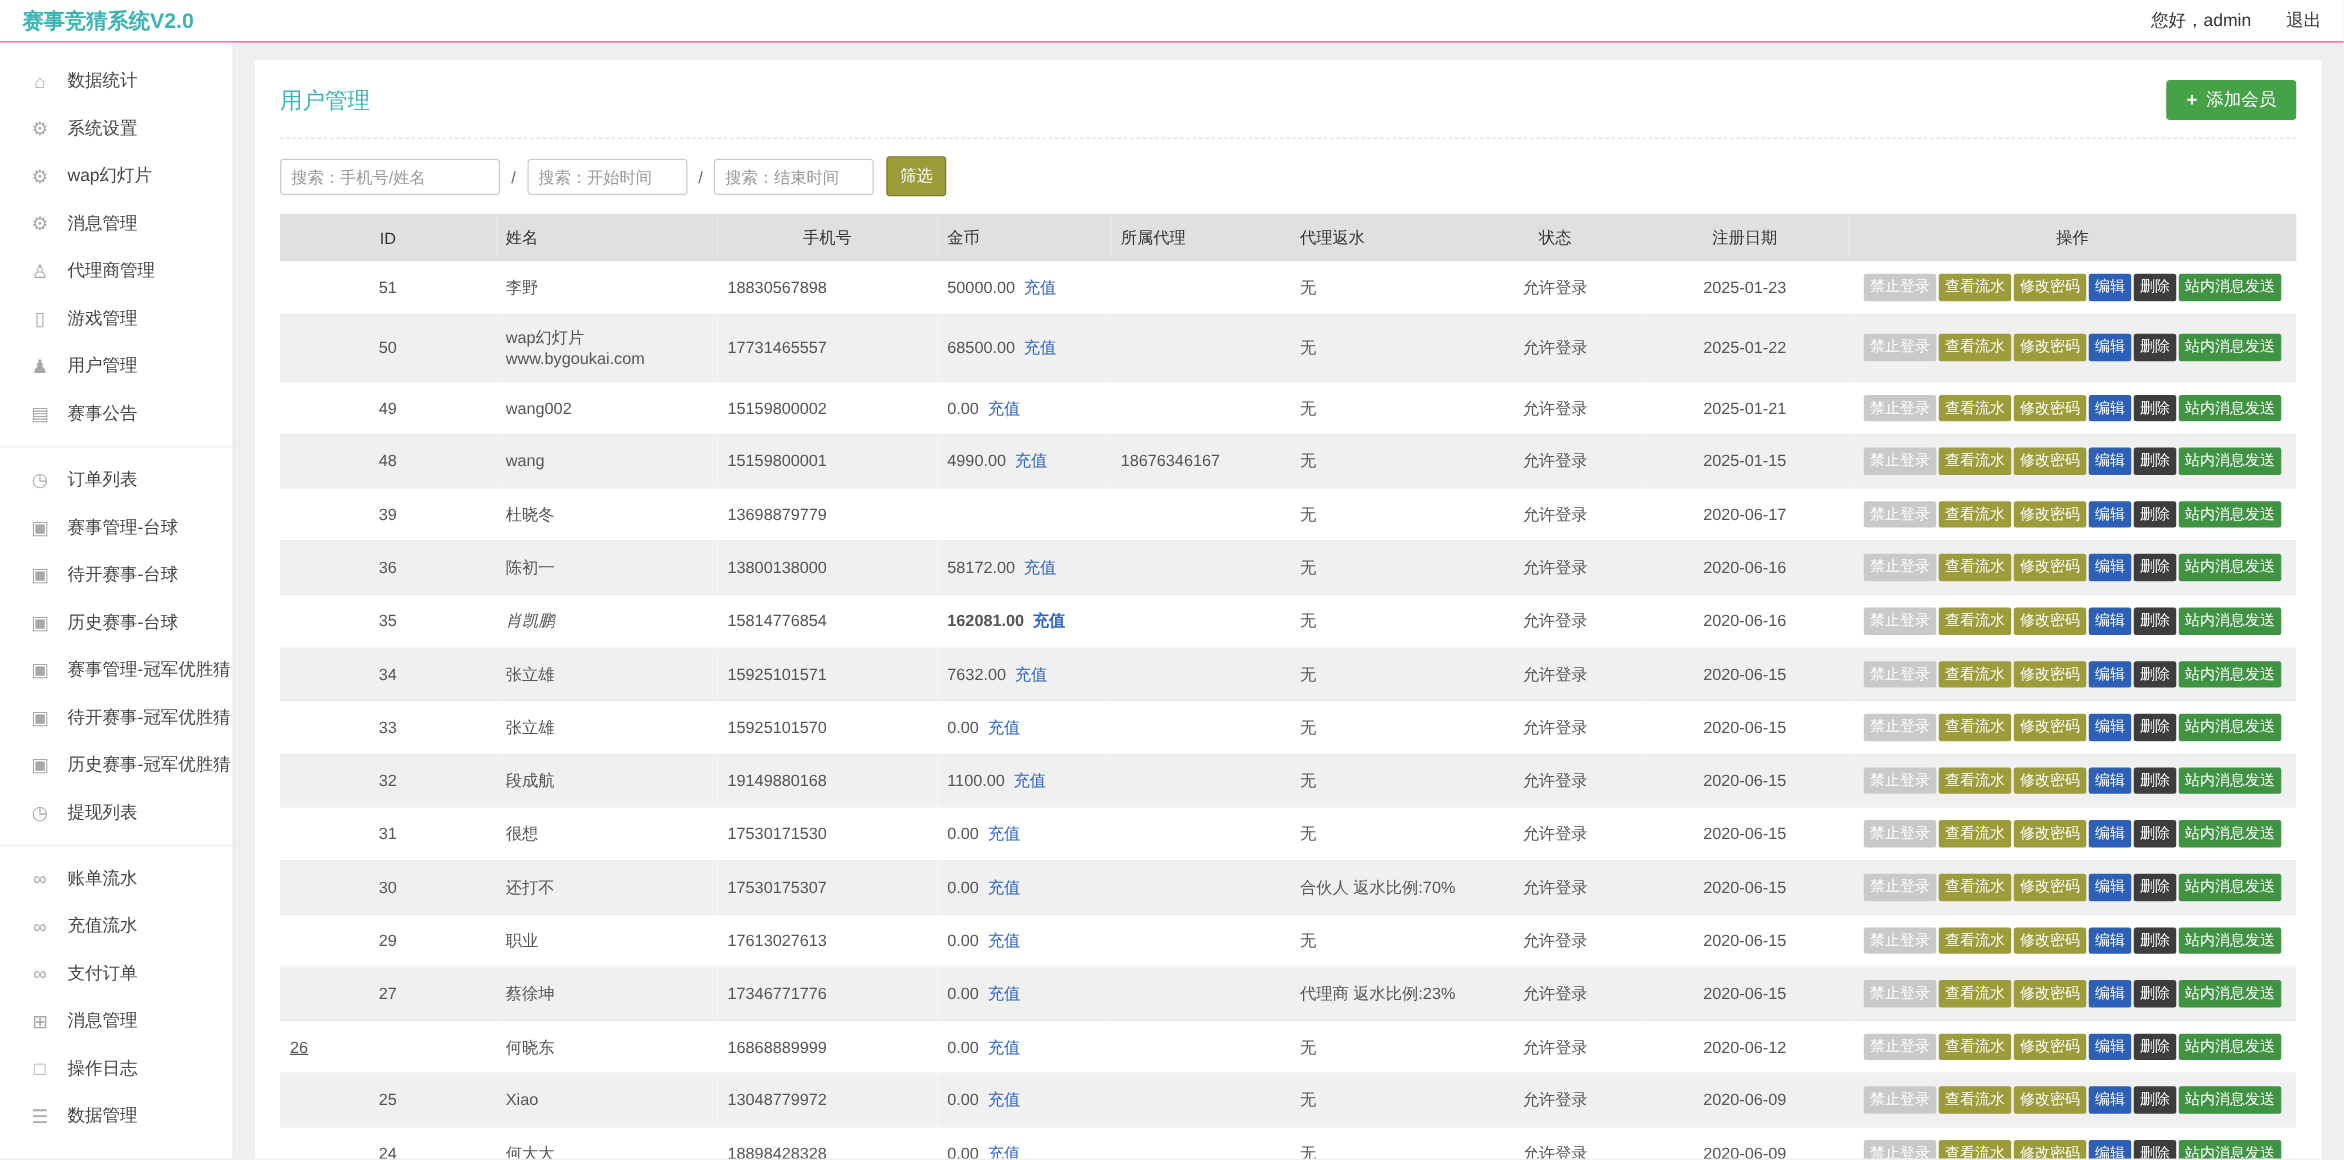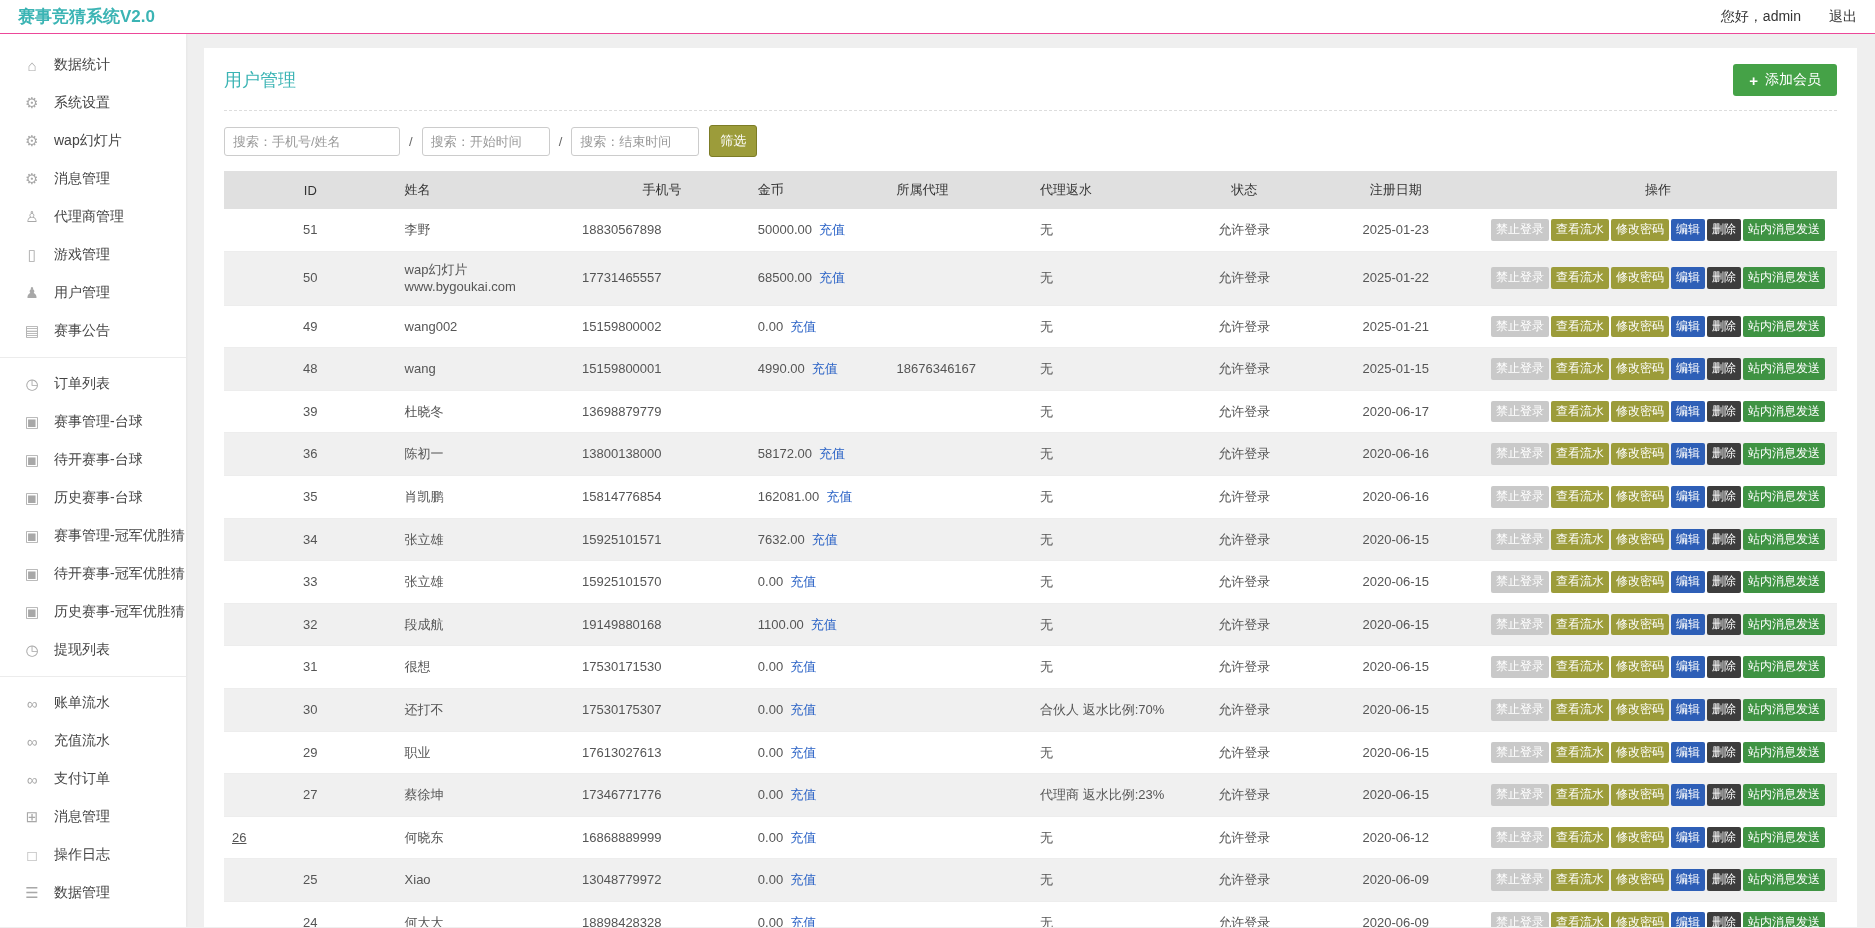--- a/index.html
+++ b/index.html
@@ -296,23 +296,23 @@
               <td data-name="phone-cell" style="text-align: left;">13800138000</td>
               <td data-name="coins-cell" style="text-align: left;"><span data-name="coins-value">58172.00</span><a class="recharge" data-name="recharge-link">充值</a></td>
               <td data-name="agent-cell" style="text-align: left;"></td>
               <td data-name="rebate-cell" style="text-align: left;">无</td>
               <td data-name="status-cell" style="text-align: center;">允许登录</td>
               <td data-name="date-cell" style="text-align: center;">2020-06-16</td>
               <td data-name="actions-cell" class="actions" style="text-align: center;"><button class="abtn" data-name="ban-login-button" style="background: rgb(201, 201, 201);">禁止登录</button><button class="abtn" data-name="view-flow-button" style="background: rgb(156, 156, 58);">查看流水</button><button class="abtn" data-name="change-password-button" style="background: rgb(156, 156, 58);">修改密码</button><button class="abtn" data-name="edit-button" style="background: rgb(46, 95, 183);">编辑</button><button class="abtn" data-name="delete-button" style="background: rgb(61, 61, 61);">删除</button><button class="abtn" data-name="send-message-button" style="background: rgb(63, 147, 67);">站内消息发送</button></td>
             </tr>
             <tr data-name="table-row">
               <td data-name="id-cell" style="text-align: center;">35</td>
-              <td data-name="name-cell" style="text-align: left;">肖凯鹏</td>
+              <td data-name="name-cell" style="text-align: left; font-style: italic;">肖凯鹏</td>
               <td data-name="phone-cell" style="text-align: left;">15814776854</td>
-              <td data-name="coins-cell" style="text-align: left;"><span data-name="coins-value">162081.00</span><a class="recharge" data-name="recharge-link">充值</a></td>
+              <td data-name="coins-cell" style="text-align: left; font-weight: bold;"><span data-name="coins-value">162081.00</span><a class="recharge" data-name="recharge-link">充值</a></td>
               <td data-name="agent-cell" style="text-align: left;"></td>
               <td data-name="rebate-cell" style="text-align: left;">无</td>
               <td data-name="status-cell" style="text-align: center;">允许登录</td>
               <td data-name="date-cell" style="text-align: center;">2020-06-16</td>
               <td data-name="actions-cell" class="actions" style="text-align: center;"><button class="abtn" data-name="ban-login-button" style="background: rgb(201, 201, 201);">禁止登录</button><button class="abtn" data-name="view-flow-button" style="background: rgb(156, 156, 58);">查看流水</button><button class="abtn" data-name="change-password-button" style="background: rgb(156, 156, 58);">修改密码</button><button class="abtn" data-name="edit-button" style="background: rgb(46, 95, 183);">编辑</button><button class="abtn" data-name="delete-button" style="background: rgb(61, 61, 61);">删除</button><button class="abtn" data-name="send-message-button" style="background: rgb(63, 147, 67);">站内消息发送</button></td>
             </tr>
             <tr data-name="table-row" class="alt">
               <td data-name="id-cell" style="text-align: center;">34</td>
               <td data-name="name-cell" style="text-align: left;">张立雄</td>
               <td data-name="phone-cell" style="text-align: left;">15925101571</td>

